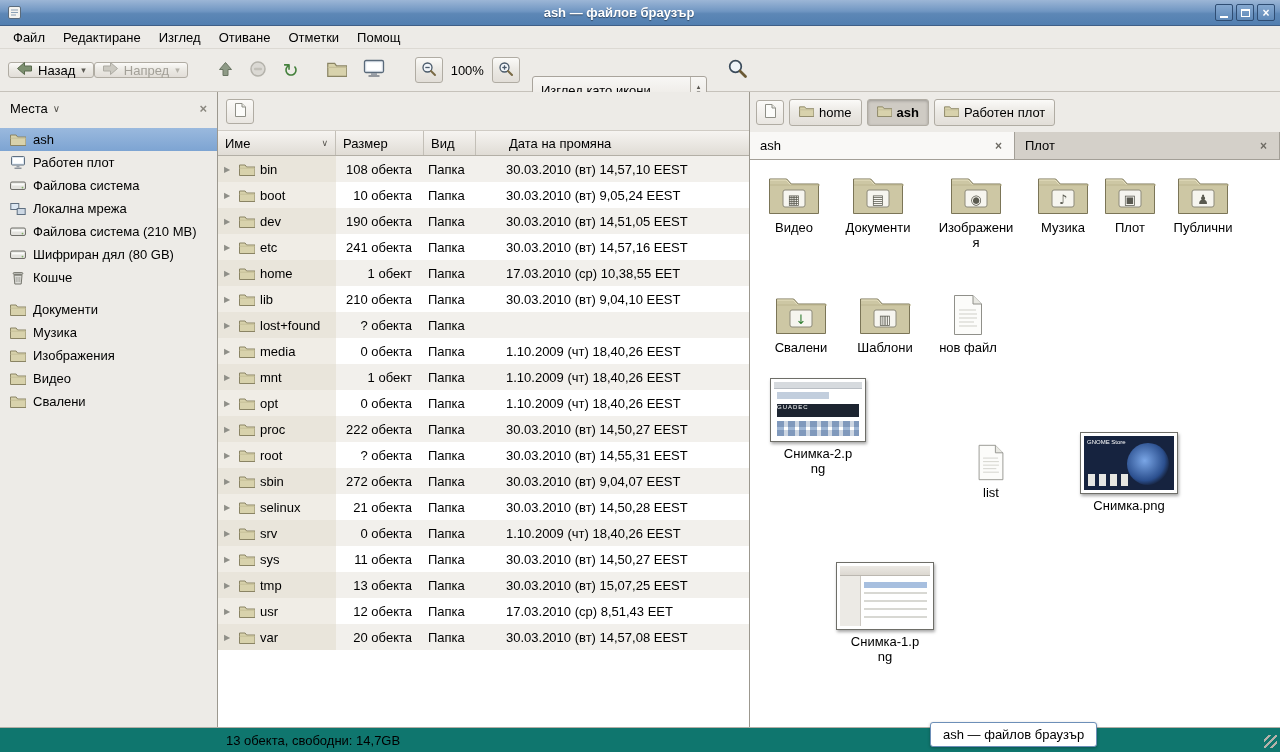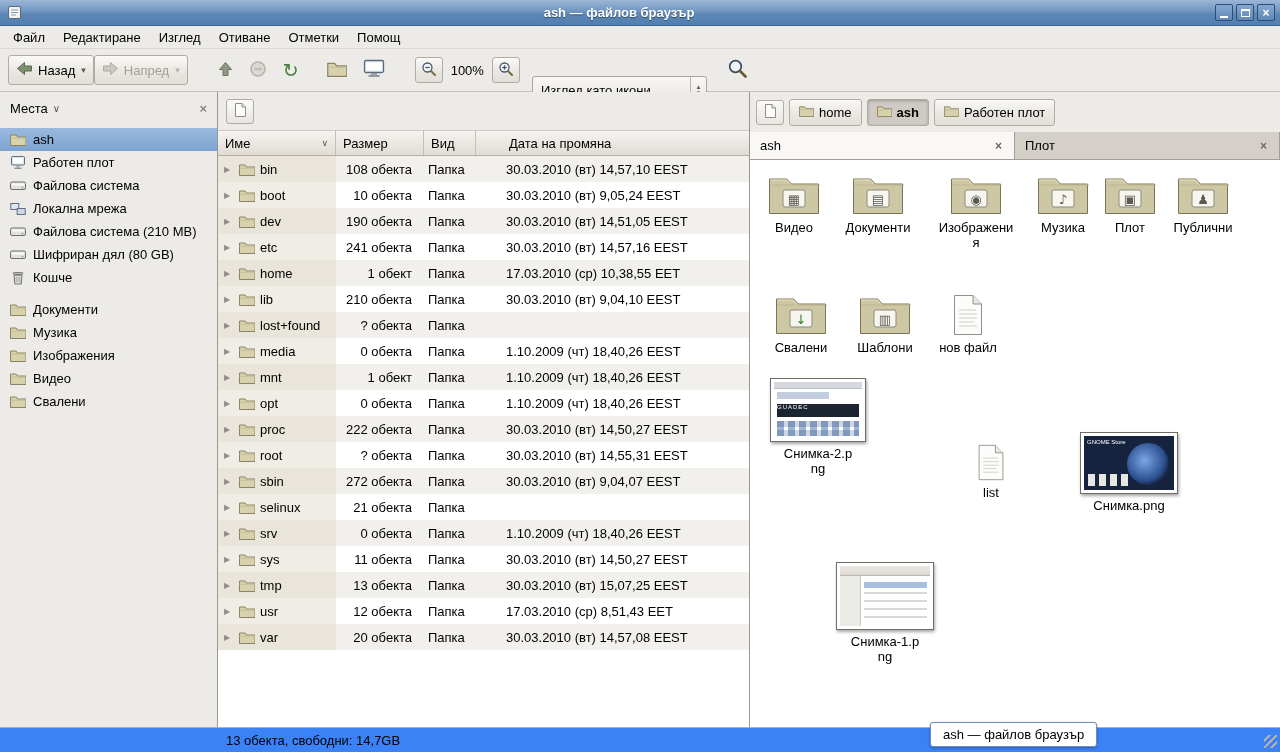--- a/index.html
+++ b/index.html
@@ -23,21 +23,21 @@
   .winbtn-close{font-size:12px;font-weight:bold;line-height:1;}
 
   
   .menubar{position:absolute;left:0;top:26px;right:0;height:23px;background:#edebe7;
     border-bottom:1px solid #dcd9d3;display:flex;align-items:center;padding:0 4px;}
   .menu-item{padding:2px 9px;}
 
   
   .toolbar{position:absolute;left:0;top:49px;right:0;height:43px;background:#edebe7;
     border-bottom:1px solid #c6c2bb;display:flex;align-items:center;padding:0 8px;}
-  .tb-btn{height:30px;display:flex;align-items:center;gap:5px;padding:0 7px;border-radius:3px;}
+  .tb-btn{height:16px;display:flex;align-items:center;gap:5px;padding:0 7px;border-radius:3px;}
   .raised{background:linear-gradient(#fbfaf8,#eceae5 45%,#e2deD8);border:1px solid #b0aca3;}
   .flat{border:1px solid transparent;}
   .tb-label{font-size:13px;}
   .tb-caret{font-size:9px;color:#5c5a54;margin-left:1px;}
   .disabled .tb-label{color:#a3a098;}
   .disabled .tb-caret{color:#b5b2aa;}
   .refresh-glyph{font-size:19px;line-height:1;color:#44803c;font-family:"DejaVu Sans",sans-serif;}
   .sep-gap{width:22px;}
   .sep-gap-sm{width:12px;}
   .zoom-level{padding:0 8px;}
@@ -131,21 +131,21 @@
     background:repeating-linear-gradient(90deg,#e6e6e2 0 7px,transparent 7px 11px);}
   .thumb-fm{background:#fff;}
   .tf-top{left:3px;right:3px;top:3px;height:10px;background:linear-gradient(#ece9e4,#dcd8d1);
     border-bottom:1px solid #bbb7b0;}
   .tf-side{left:3px;top:13px;bottom:3px;width:22%;background:#eceae5;border-right:1px solid #ccc8c1;}
   .tf-sel{left:28%;right:6px;top:19px;height:6px;background:#a7bfdf;}
   .tf-lines{left:28%;right:6px;top:29px;bottom:5px;
     background:repeating-linear-gradient(#d8d8d3 0 2px,transparent 2px 8px);}
 
   
-  .statusbar{position:absolute;left:0;bottom:0;right:0;height:25px;background:#3b82f6;
+  .statusbar{position:absolute;left:0;bottom:0;right:0;height:25px;background:#0f766e;
     border-top:1px solid #b3afa6;display:flex;align-items:center;}
   .status-text{margin-left:226px;}
   .grip{position:absolute;right:3px;bottom:4px;width:13px;height:13px;
     background:repeating-linear-gradient(135deg,transparent 0 3px,#b5b1a9 3px 5px);}
   .task-tooltip{position:absolute;left:930px;top:722px;height:25px;padding:0 12px;
     background:#fff;border:1px solid #6d8fb8;border-radius:3px;display:flex;align-items:center;
     box-shadow:0 1px 3px rgba(0,0,0,.3);z-index:10;}
 </style>
 </head>
 <body>
@@ -612,20 +612,21 @@
               <span class="row-ico">
                 <svg width="16" height="13" viewBox="0 0 16 13">
                   <path d="M.5 12.5 V2 h5.6 l1.5 2 h8.4 v8.5 Z" fill="#d8d2ac" stroke="#8a8464"></path>
                   <path d="M.5 5.2 h15" stroke="#c6bf99"></path>
                 </svg>
               </span>
               <span class="fname">selinux</span>
             </span>
             <span class="fcell col-size">21 обекта</span>
             <span class="fcell col-type">Папка</span>
+            <span class="fcell col-date">30.03.2010 (вт) 14,50,28 EEST</span>
           </div>
           <div class="frow alt">
             <span class="fcell col-name">
               <span class="expander">▶</span>
               <span class="row-ico">
                 <svg width="16" height="13" viewBox="0 0 16 13">
                   <path d="M.5 12.5 V2 h5.6 l1.5 2 h8.4 v8.5 Z" fill="#d8d2ac" stroke="#8a8464"></path>
                   <path d="M.5 5.2 h15" stroke="#c6bf99"></path>
                 </svg>
               </span>

